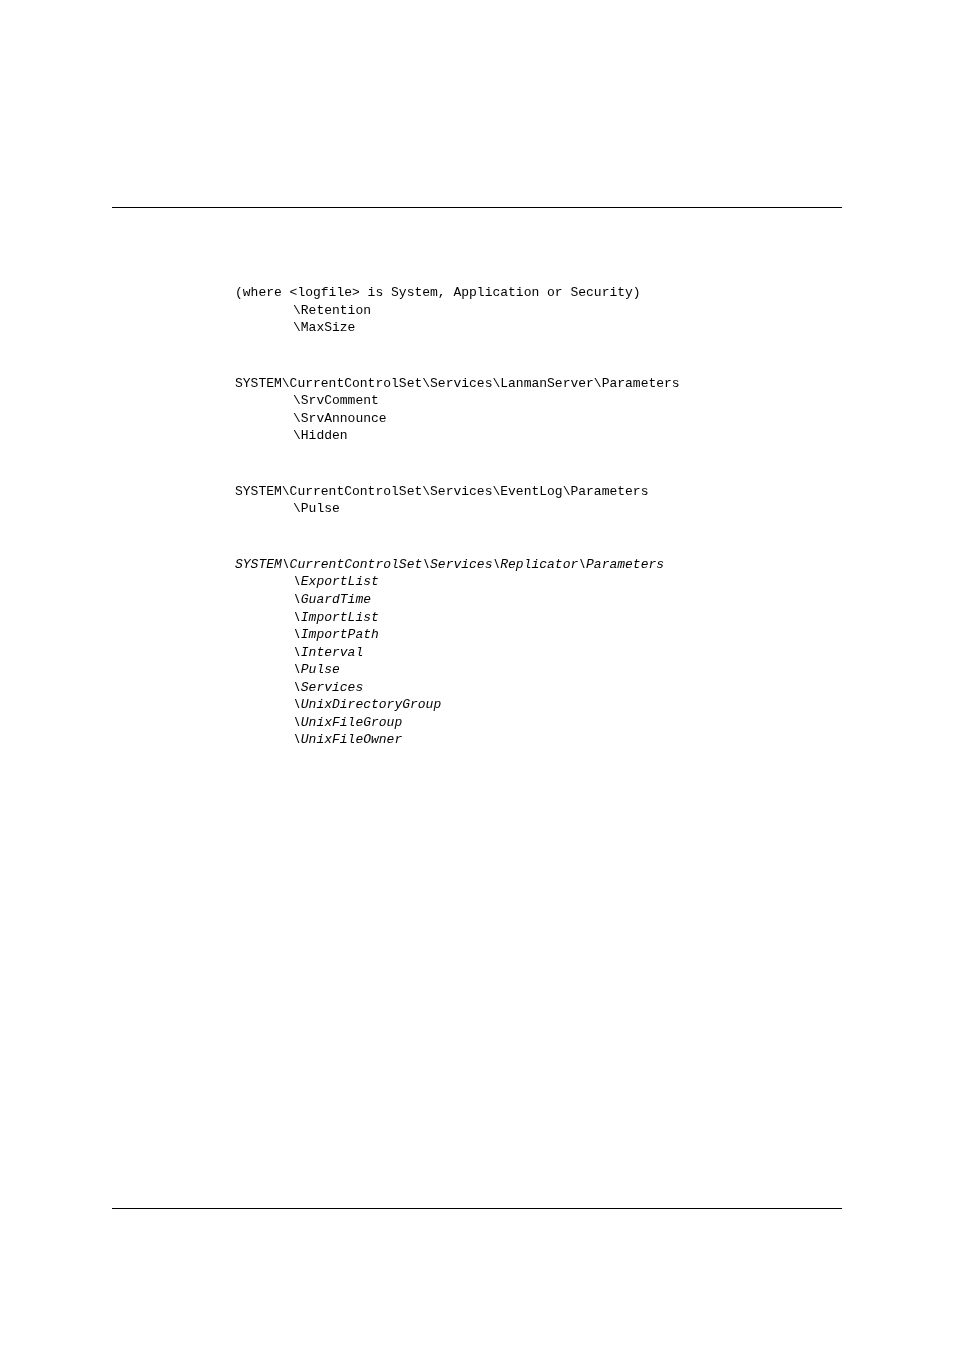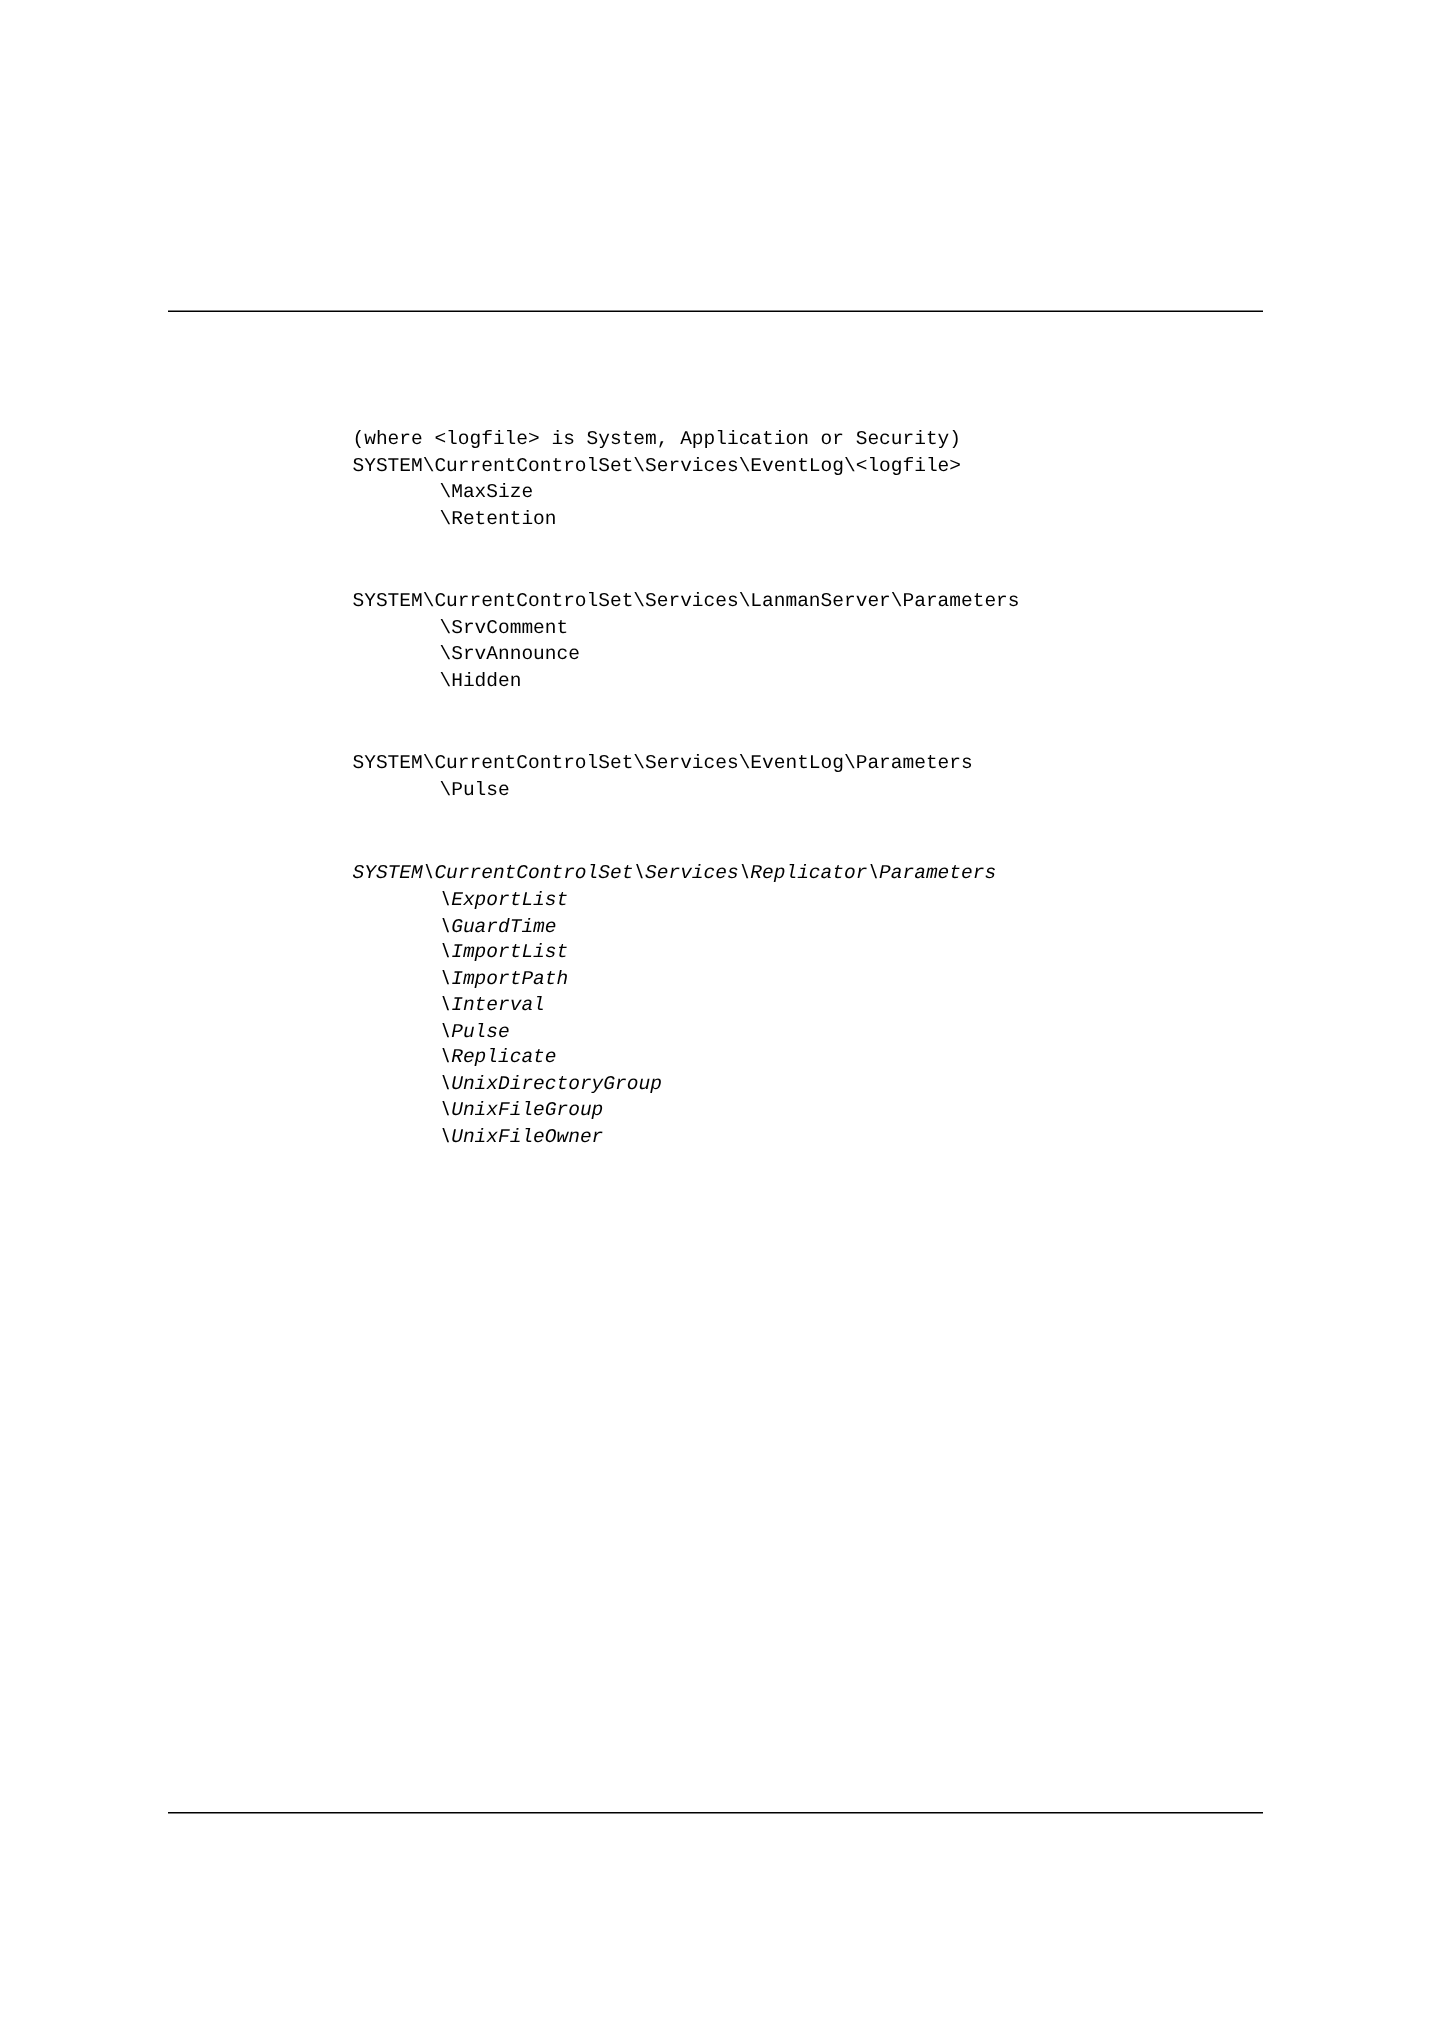--- a/index.html
+++ b/index.html
@@ -59,23 +59,22 @@
 </head>
 <body>
 
 <div class="page">
   <div class="top-rule"></div>
 
   <div class="content">
 
     <div class="block">
       <div class="line">(where &lt;logfile&gt; is System, Application or Security)</div>
-      <div class="line">SYSTEM\CurrentControlSet\Services\EventLog\&lt;logfile&gt;</div>
+      <div class="line indent">\Retention</div>
       <div class="line indent">\MaxSize</div>
-      <div class="line indent">\Retention</div>
     </div>
 
     <div class="block">
       <div class="line">SYSTEM\CurrentControlSet\Services\LanmanServer\Parameters</div>
       <div class="line indent">\SrvComment</div>
       <div class="line indent">\SrvAnnounce</div>
       <div class="line indent">\Hidden</div>
     </div>
 
     <div class="block">
@@ -84,21 +83,21 @@
     </div>
 
     <div class="block">
       <div class="line">SYSTEM\CurrentControlSet\Services\Replicator\Parameters</div>
       <div class="line indent">\ExportList</div>
       <div class="line indent">\GuardTime</div>
       <div class="line indent">\ImportList</div>
       <div class="line indent">\ImportPath</div>
       <div class="line indent">\Interval</div>
       <div class="line indent">\Pulse</div>
-      <div class="line indent">\Replicate</div>
+      <div class="line indent">\Services</div>
       <div class="line indent">\UnixDirectoryGroup</div>
       <div class="line indent">\UnixFileGroup</div>
       <div class="line indent">\UnixFileOwner</div>
     </div>
 
   </div>
 
   <div class="bottom-rule"></div>
 </div>
 

